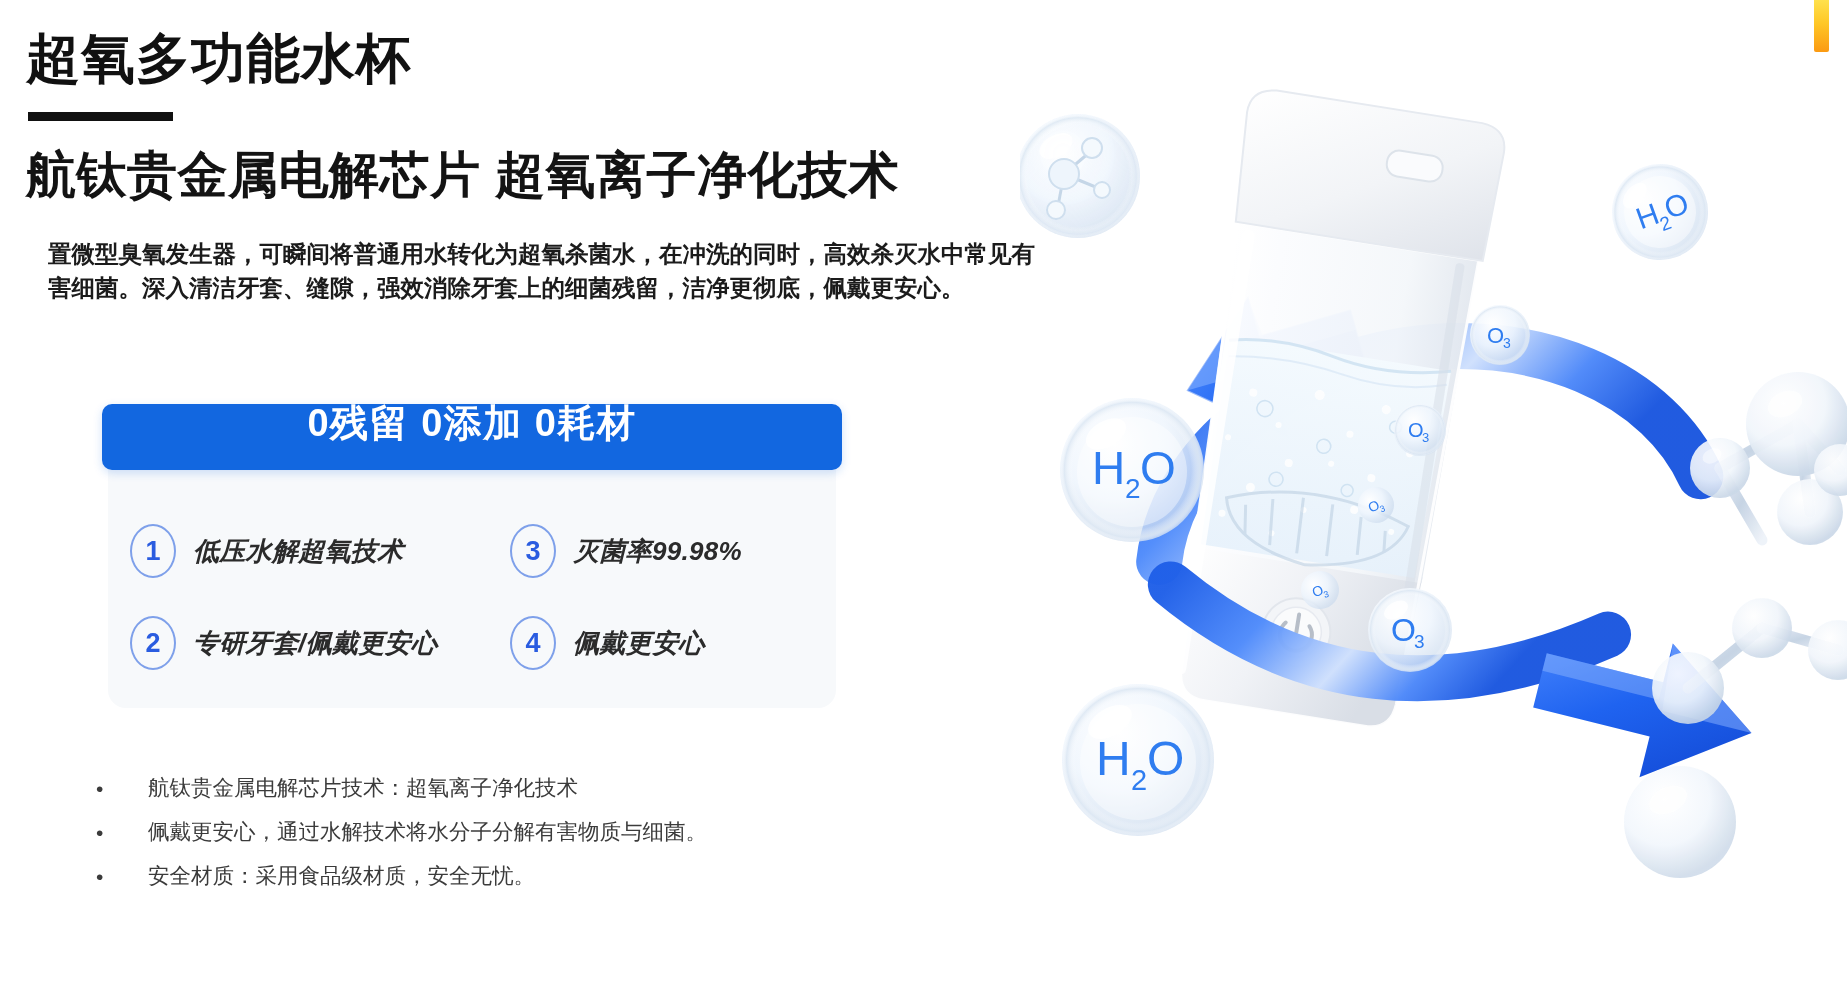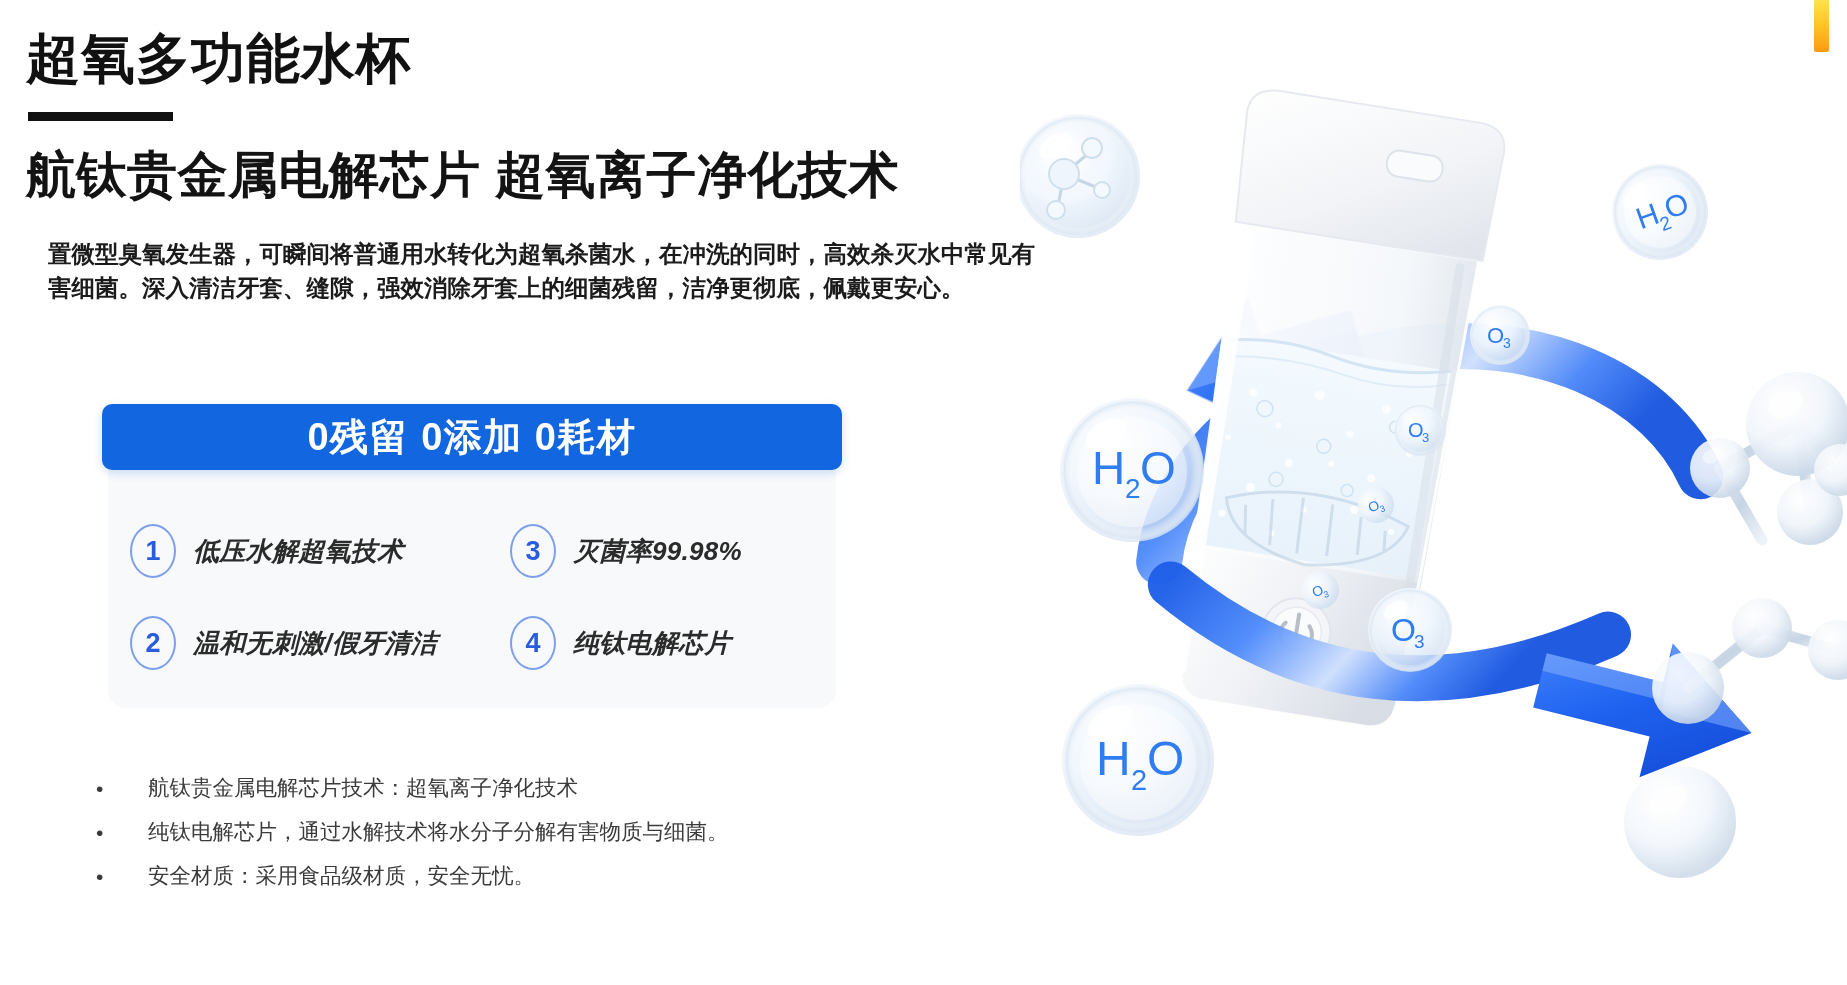--- a/index.html
+++ b/index.html
@@ -95,21 +95,20 @@
   }
   .zero-banner {
     position: absolute;
     left: 102px;
     top: 404px;
     width: 740px;
     height: 66px;
     background: #1267e0;
     border-radius: 10px;
     display: flex;
-    align-items: center;
     justify-content: center;
     box-shadow: 0 3px 10px rgba(18,103,224,0.20);
   }
   .zero-banner-text {
     color: #ffffff;
     font-size: 38px;
     font-weight: bold;
     letter-spacing: 1.5px;
     line-height: 1;
   }
@@ -207,40 +206,40 @@
       <span class="zero-banner-text">0残留 0添加 0耗材</span>
     </div>
 
     <div class="feature-grid">
       <div class="feature-item">
         <span class="num-circle">1</span>
         <span class="feature-label">低压水解超氧技术</span>
       </div>
       <div class="feature-item">
         <span class="num-circle">2</span>
-        <span class="feature-label">温和无刺激/假牙清洁</span>
+        <span class="feature-label">专研牙套/佩戴更安心</span>
       </div>
       <div class="feature-item">
         <span class="num-circle">3</span>
         <span class="feature-label">灭菌率99.98%</span>
       </div>
       <div class="feature-item">
         <span class="num-circle">4</span>
-        <span class="feature-label">纯钛电解芯片</span>
+        <span class="feature-label">佩戴更安心</span>
       </div>
     </div>
 
     <div class="bullets">
       <div class="bullet-row">
         <span class="bullet-dot">•</span>
         <span class="bullet-text">航钛贵金属电解芯片技术：超氧离子净化技术</span>
       </div>
       <div class="bullet-row">
         <span class="bullet-dot">•</span>
-        <span class="bullet-text">纯钛电解芯片，通过水解技术将水分子分解有害物质与细菌。</span>
+        <span class="bullet-text">佩戴更安心，通过水解技术将水分子分解有害物质与细菌。</span>
       </div>
       <div class="bullet-row">
         <span class="bullet-dot">•</span>
         <span class="bullet-text">安全材质：采用食品级材质，安全无忧。</span>
       </div>
     </div>
   </div>
 
   <div class="scene">
     <svg width="827" height="985" viewBox="0 0 827 985" xmlns="http://www.w3.org/2000/svg">

